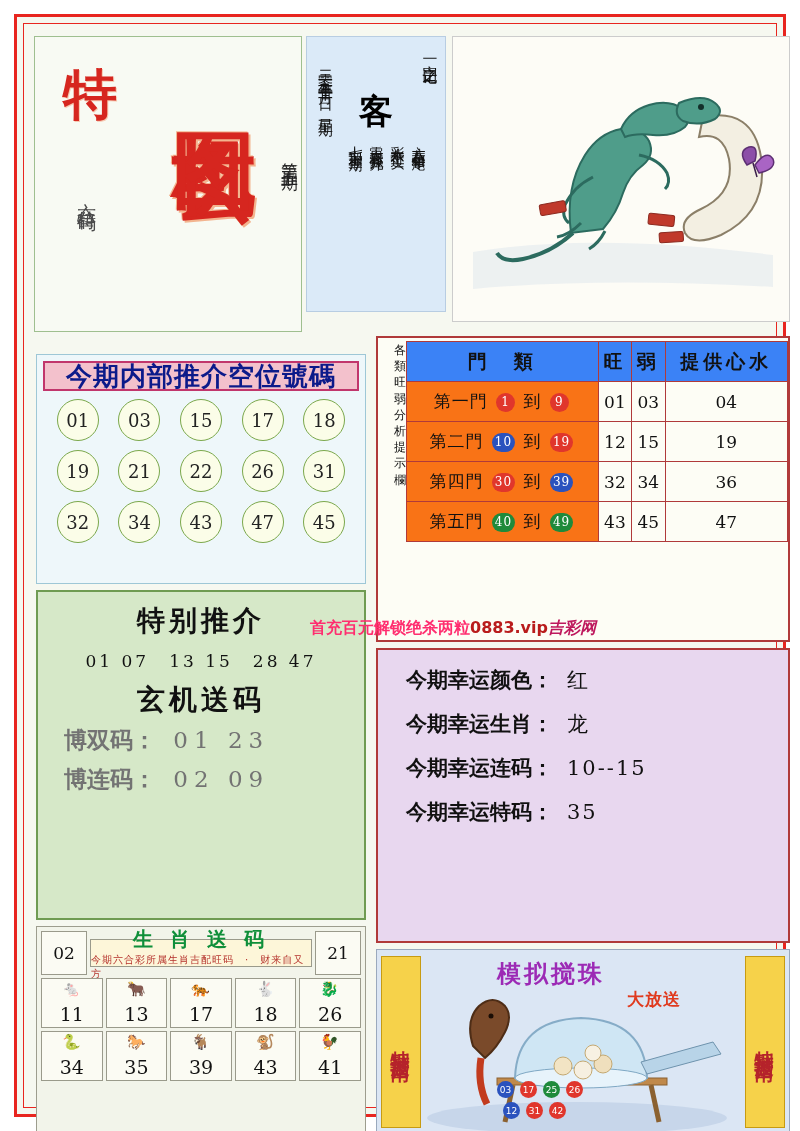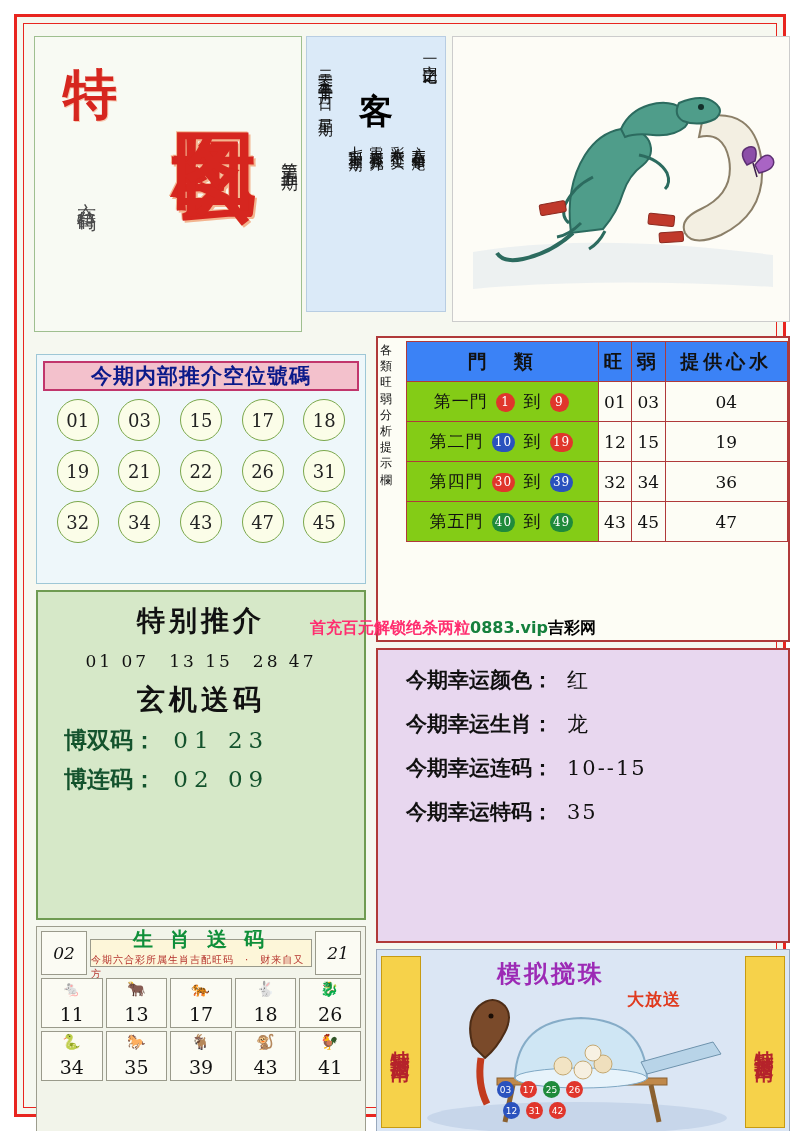--- a/index.html
+++ b/index.html
@@ -116,21 +116,21 @@
     border:1px solid #9ec7d6;
   }
   .rb-banner {
     margin:6px; height:30px;
     background:#f3c1cc;
     border:2px solid #c1366c;
     display:flex; align-items:center; justify-content:center;
   }
   .rb-banner span {
     font-family:"DejaVu Serif", serif;
-    font-size:21px; font-weight:bold; color:#0b1a8a;
+    font-size:26px; font-weight:bold; color:#0b1a8a;
     letter-spacing:1px;
   }
   .ball-grid {
     margin:8px 10px 0 10px;
     display:grid; grid-template-columns:repeat(5, 1fr);
     row-gap:9px;
     justify-items:center;
   }
   .ball {
     width:42px; height:42px; border-radius:50%;
@@ -160,39 +160,39 @@
   .sp-title2 {
     text-align:center; margin-top:8px;
     font-family:"DejaVu Serif", serif;
     font-size:28px; font-weight:bold; color:#111;
     letter-spacing:4px;
   }
   .sp-rows { margin-top:6px; }
   .sp-row {
     margin:0 0 8px 26px;
     font-family:"DejaVu Serif", serif;
-    font-size:23px; color:#14532d;
+    font-size:23px; color:#737373;
   }
   .sp-row .lbl { font-weight:bold; }
   .sp-row .val { margin-left:10px; letter-spacing:6px; }
 
   .box-zodiac {
     position:absolute; left:12px; top:902px; width:330px; height:208px;
     background:#f2f4ea;
     border:1px solid #9d9d8e;
   }
   .zb-top {
     display:flex; height:44px; margin:4px 4px 0 4px;
   }
   .zb-cell {
     border:1px solid #9a9a8b; background:#fbfbf3;
     display:flex; align-items:center; justify-content:center;
     font-size:17px; font-family:"DejaVu Serif", serif; color:#111;
   }
-  .zb-num { width:46px;font-style:italic; }
+  .zb-num { width:46px; }
   .zb-banner {
     flex:1; margin:8px 3px; background:#fdf6d9;
     border:1px solid #9a9a8b;
     display:flex; flex-direction:column; align-items:center; justify-content:center;
   }
   .zb-banner .b1 {
     font-family:"DejaVu Serif", serif;
     font-size:20px; font-weight:bold; color:#0f8f3a;
     letter-spacing:5px;
   }
@@ -216,35 +216,35 @@
   }
 
   
   .box-table {
     position:absolute; left:352px; top:312px; width:414px; height:306px;
     background:#fdfdf5;
     border:2px solid #b03a3a;
   }
   .tbl-side {
     position:absolute; left:2px; top:4px; width:26px; height:296px;
-    font-size:12px; color:#111; line-height:1.35; text-align:left;
+    font-size:12px; color:#111; line-height:1.35; text-align:right;
     font-family:"DejaVu Serif", serif;
   }
   table.m {
     position:absolute; left:28px; top:3px;
     width:382px; border-collapse:collapse;
     font-family:"DejaVu Serif", serif;
   }
   table.m th, table.m td {
     border:1px solid #b03a3a;
     text-align:center; font-size:17px; color:#111;
     height:40px;
   }
   table.m th { background:#3b82f6; font-size:19px; letter-spacing:4px;font-family:Liberation Mono, monospace; }
-  table.m td.men { background:#84cc16; letter-spacing:1px; }
+  table.m td.men { background:#f97316; letter-spacing:1px; }
   .pill {
     display:inline-block; min-width:19px; height:19px; line-height:19px;
     border-radius:10px; color:#fff; font-size:12px;
     padding:0 3px; margin:0 2px; vertical-align:1px;
   }
   .pill.r { background:#e0362c; }
   .pill.b { background:#2a52be; }
   .pill.g { background:#1f8a3b; }
 
   .box-lucky {
@@ -309,22 +309,22 @@
 
   .watermark {
     position:absolute; left:286px; top:594px;
     font-size:16px; font-weight:bold;
     color:#ff2d6f;
     letter-spacing:0px;
     white-space:nowrap;
     z-index:50;
     font-family:"DejaVu Sans", sans-serif;
   }
-  .wm2 { color:#15803d; }
-  .wm3 { color:#000000; }
+  .wm2 { color:#b91c1c; }
+  .wm3 { color:#be185d;font-style:italic; }
 </style>
 </head>
 <body>
 
 <div class="page">
   <div class="outer-frame">
     <div class="inner-frame">
 
       <div class="hdr">
 

